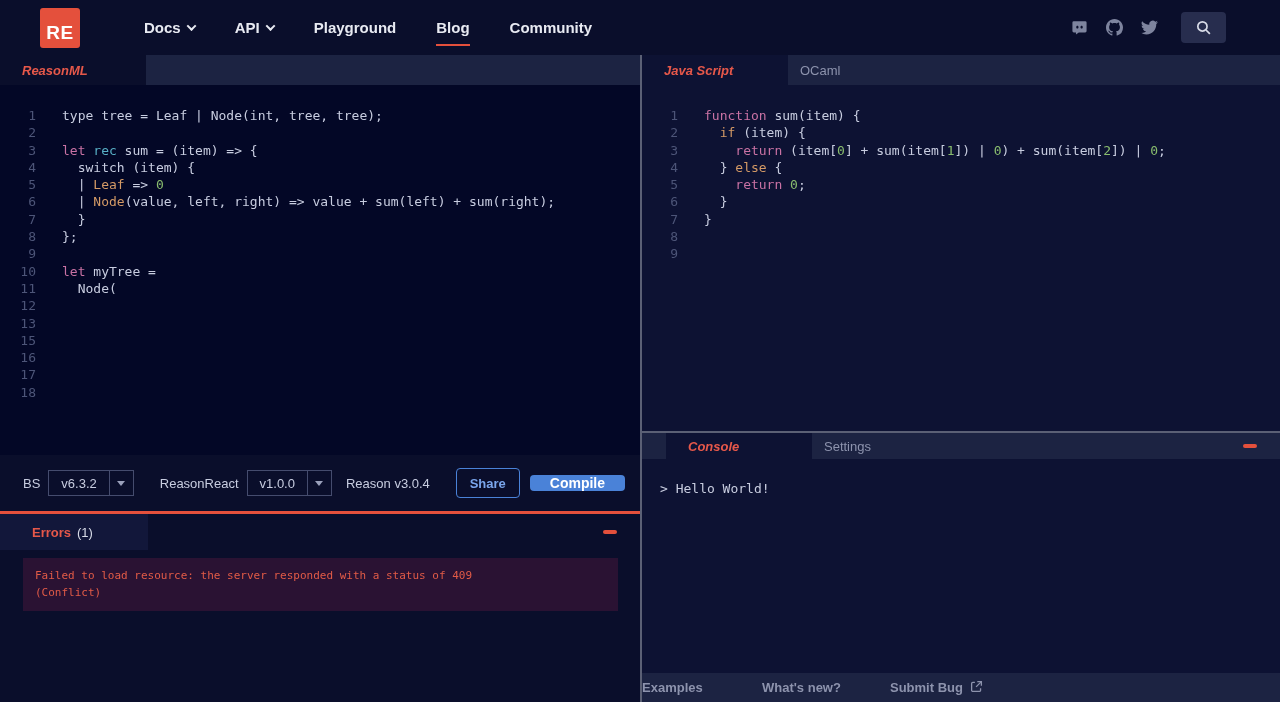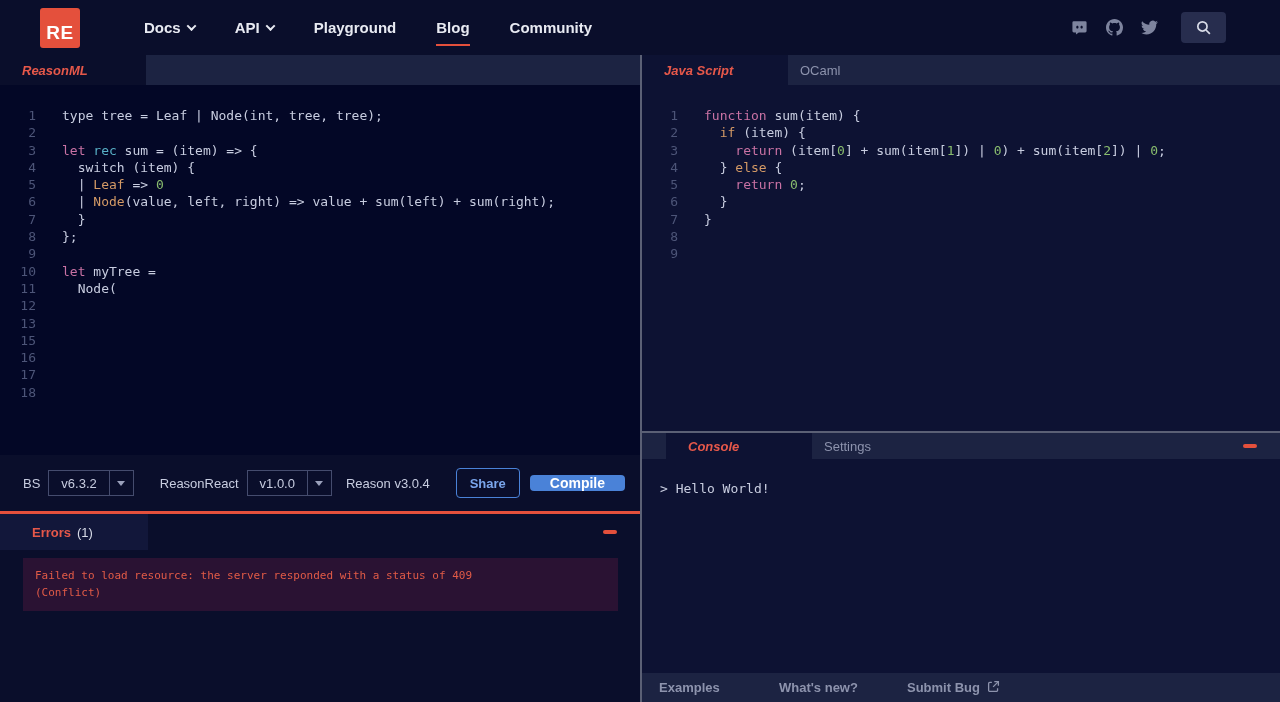--- a/index.html
+++ b/index.html
@@ -84,21 +84,21 @@
   .error-box{margin:8px 22px 0 23px;background:var(--error-bg);padding:9px 12px;
     font-family:"DejaVu Sans Mono", monospace;font-size:11px;line-height:17.3px;
     color:var(--error-text);}
   
   .hdivider{height:2px;background:var(--divider);flex:none;}
   .console-tabbar{height:26px;background:var(--bg-tabbar);display:flex;flex:none;padding-left:24px;}
   .console-tabbar .tab{width:146px;}
   .console-body{flex:1;background:var(--bg-panel-right);padding:22px 0 0 18px;
     font-family:"DejaVu Sans Mono", monospace;font-size:13px;color:var(--code-default);}
   .footer{height:29px;background:var(--bg-tabbar);display:flex;align-items:center;
-    padding-left:17px;flex:none;gap:0;}
+    flex:none;gap:0;}
   .footer-item{color:var(--muted);font-size:13px;font-weight:600;cursor:pointer;display:flex;
     align-items:center;gap:7px;}
   .footer-item:nth-child(1){width:120px;}
   .footer-item:nth-child(2){width:128px;}
   .ext-icon svg{stroke:var(--muted);width:13px;height:13px;fill:none;stroke-width:1.6;}
 </style>
 </head>
 <body>
 
 <div class="navbar">

